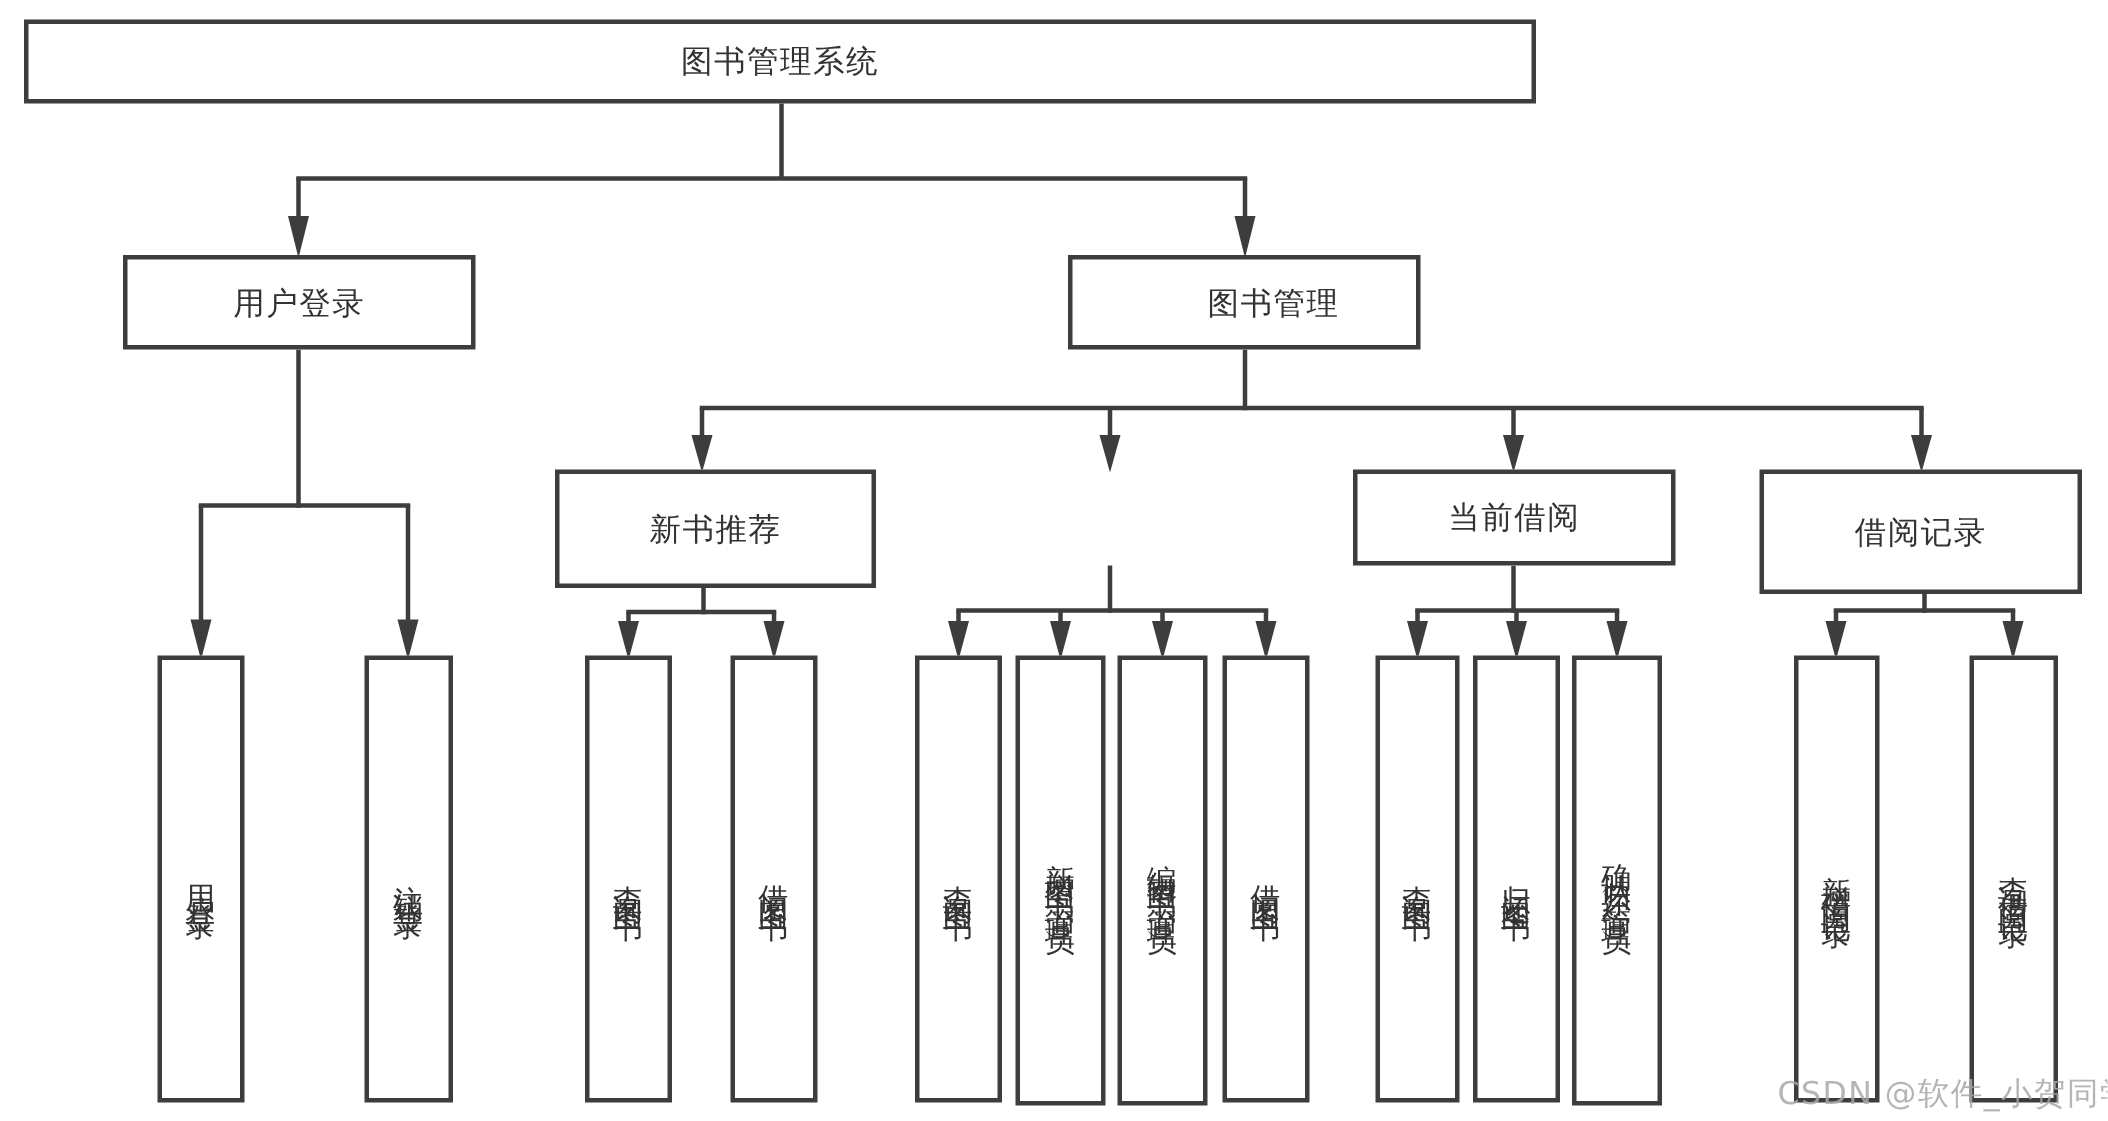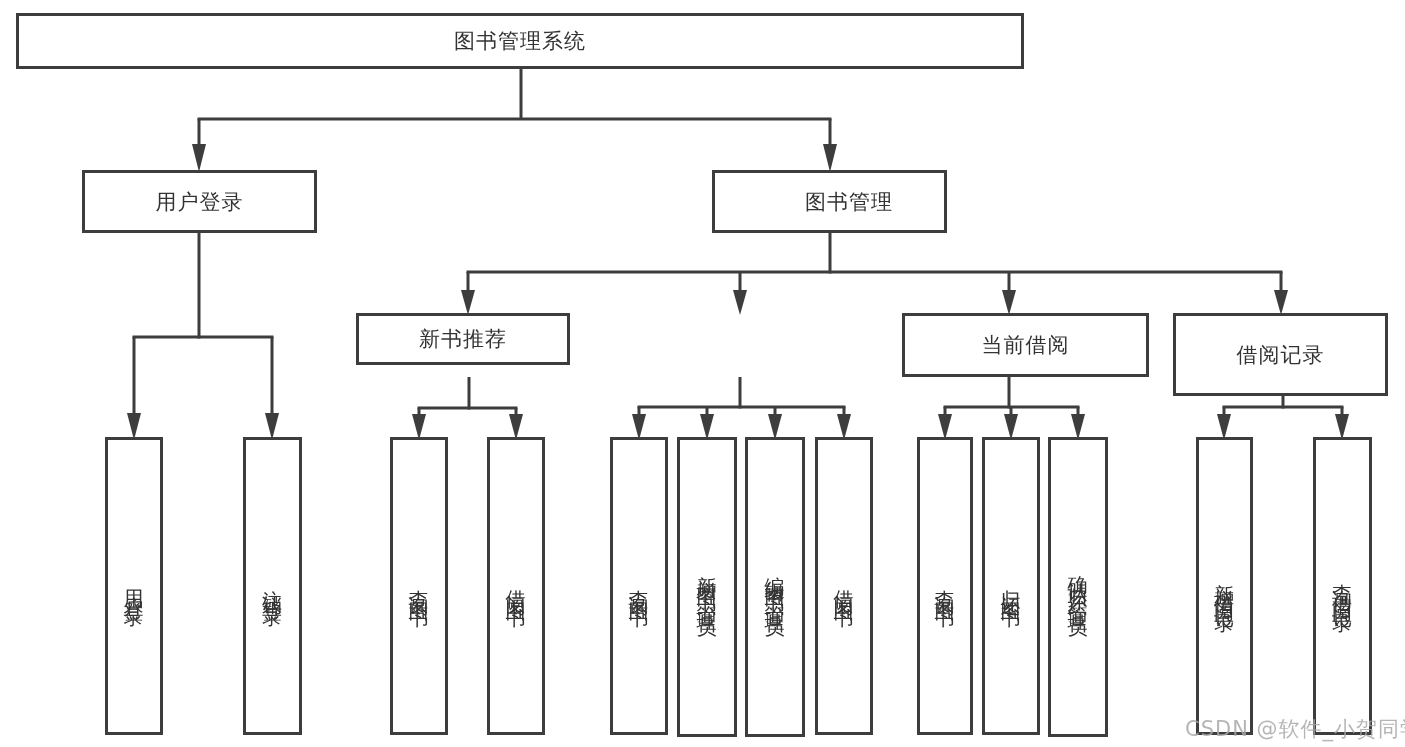--- a/index.html
+++ b/index.html
@@ -93,22 +93,22 @@
       <polygon points="1217,414 1231,414 1224,440"></polygon>
       <polygon points="1335,414 1349,414 1342,440"></polygon>
     </g>
   </svg>
 
   <div class="node h" style="left:16px;top:13px;width:1008px;height:56px;">图书管理系统</div>
 
   <div class="node h" style="left:82px;top:170px;width:235px;height:63px;">用户登录</div>
   <div class="node h" style="left:712px;top:170px;width:235px;height:63px;padding-left:39px;">图书管理</div>
 
-  <div class="node h" style="left:356px;top:313px;width:214px;height:52px;">新书推荐</div>
-  <div class="node h" style="left:902px;top:313px;width:247px;height:64px;">当前借阅</div>
+  <div class="node h" style="left:370px;top:313px;width:214px;height:79px;">新书推荐</div>
+  <div class="node h" style="left:902px;top:313px;width:215px;height:64px;">当前借阅</div>
   <div class="node h" style="left:1173px;top:313px;width:215px;height:83px;">借阅记录</div>
 
   <div class="node v" style="left:105px;top:437px;width:58px;height:298px;">用户登录</div>
   <div class="node v" style="left:243px;top:437px;width:59px;height:298px;">注销登录</div>
 
   <div class="node v" style="left:390px;top:437px;width:58px;height:298px;">查询图书</div>
   <div class="node v" style="left:487px;top:437px;width:58px;height:298px;">借阅图书</div>
 
   <div class="node v" style="left:610px;top:437px;width:58px;height:298px;">查询图书</div>
   <div class="node v" style="left:677px;top:437px;width:60px;height:300px;">新增图书（管理员）</div>

